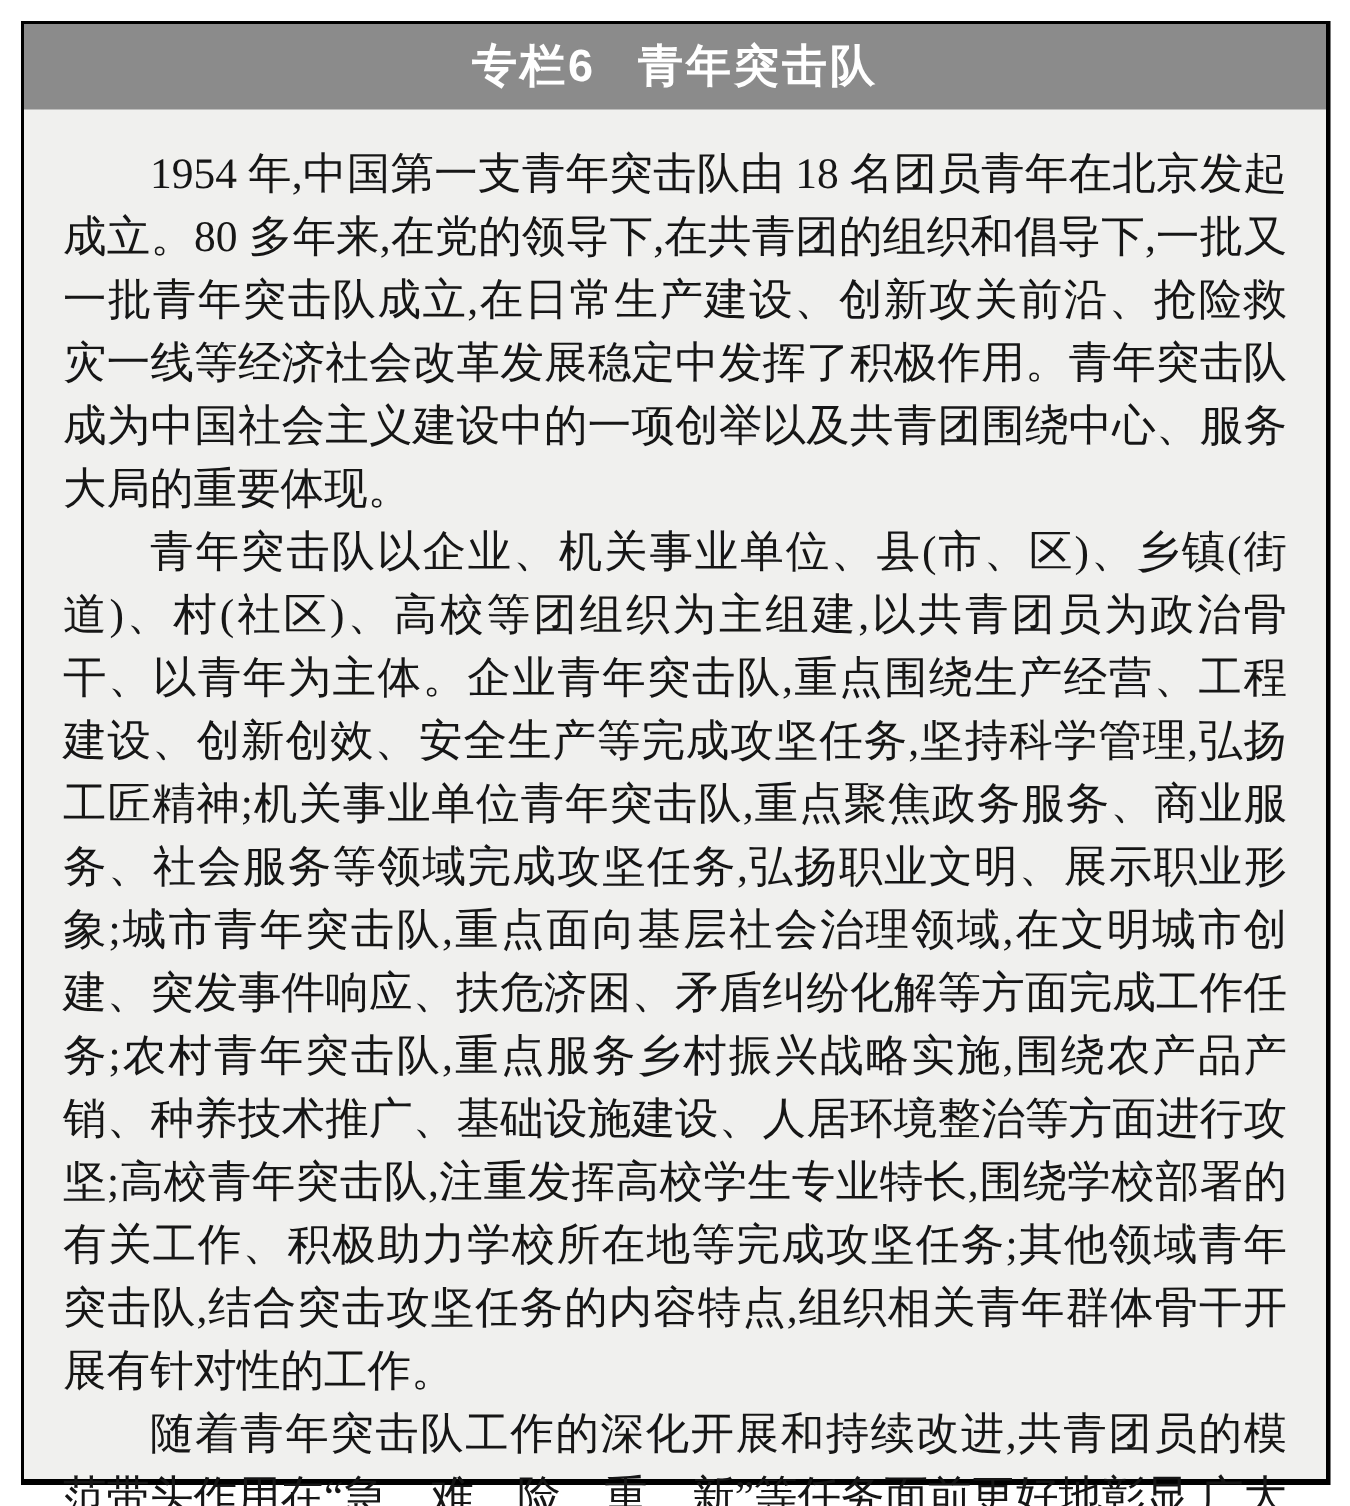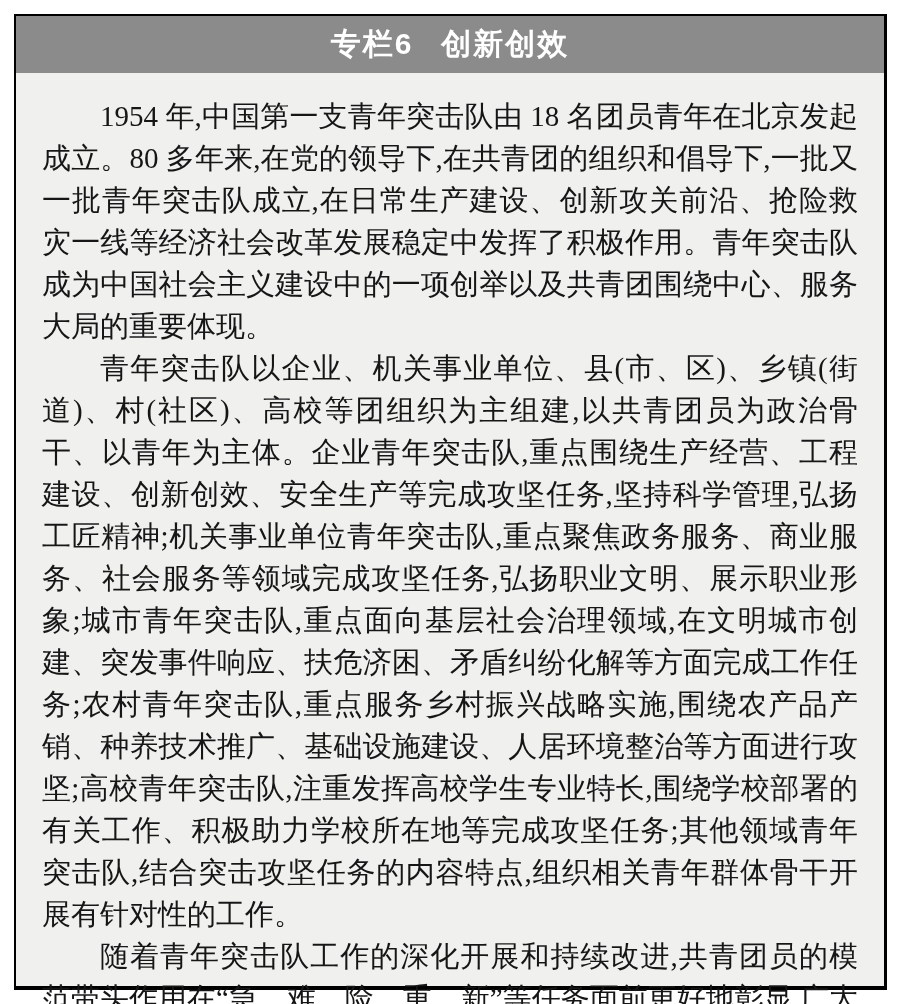--- a/index.html
+++ b/index.html
@@ -58,21 +58,21 @@
   }
 </style>
 </head>
 <body>
 
 <div class="page">
   <section class="panel">
     <header class="panel-header">
       <span>专栏6</span>
       <span class="header-gap"></span>
-      <span>创新创效</span>
+      <span>青年突击队</span>
     </header>
     <div class="panel-body">
       <p>1954 年,中国第一支青年突击队由 18 名团员青年在北京发起成立。80 多年来,在党的领导下,在共青团的组织和倡导下,一批又一批青年突击队成立,在日常生产建设、创新攻关前沿、抢险救灾一线等经济社会改革发展稳定中发挥了积极作用。青年突击队成为中国社会主义建设中的一项创举以及共青团围绕中心、服务大局的重要体现。</p>
       <p>青年突击队以企业、机关事业单位、县(市、区)、乡镇(街道)、村(社区)、高校等团组织为主组建,以共青团员为政治骨干、以青年为主体。企业青年突击队,重点围绕生产经营、工程建设、创新创效、安全生产等完成攻坚任务,坚持科学管理,弘扬工匠精神;机关事业单位青年突击队,重点聚焦政务服务、商业服务、社会服务等领域完成攻坚任务,弘扬职业文明、展示职业形象;城市青年突击队,重点面向基层社会治理领域,在文明城市创建、突发事件响应、扶危济困、矛盾纠纷化解等方面完成工作任务;农村青年突击队,重点服务乡村振兴战略实施,围绕农产品产销、种养技术推广、基础设施建设、人居环境整治等方面进行攻坚;高校青年突击队,注重发挥高校学生专业特长,围绕学校部署的有关工作、积极助力学校所在地等完成攻坚任务;其他领域青年突击队,结合突击攻坚任务的内容特点,组织相关青年群体骨干开展有针对性的工作。</p>
       <p>随着青年突击队工作的深化开展和持续改进,共青团员的模范带头作用在“急、难、险、重、新”等任务面前更好地彰显,广大青年在经济社会发展中为国家和人民奋斗拼搏的自觉性、坚定性进一步提升。</p>
     </div>
   </section>
 </div>
 
 </body></html>

